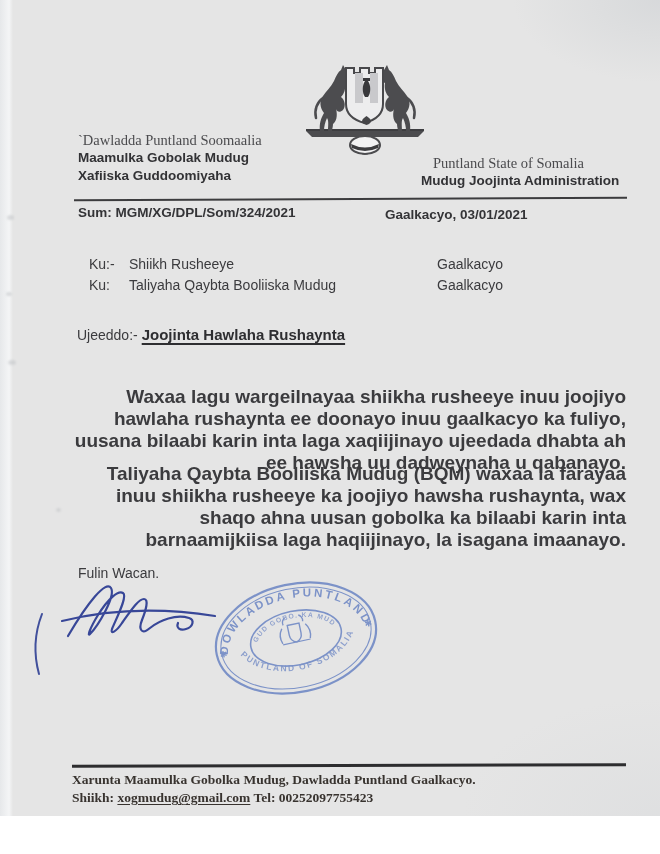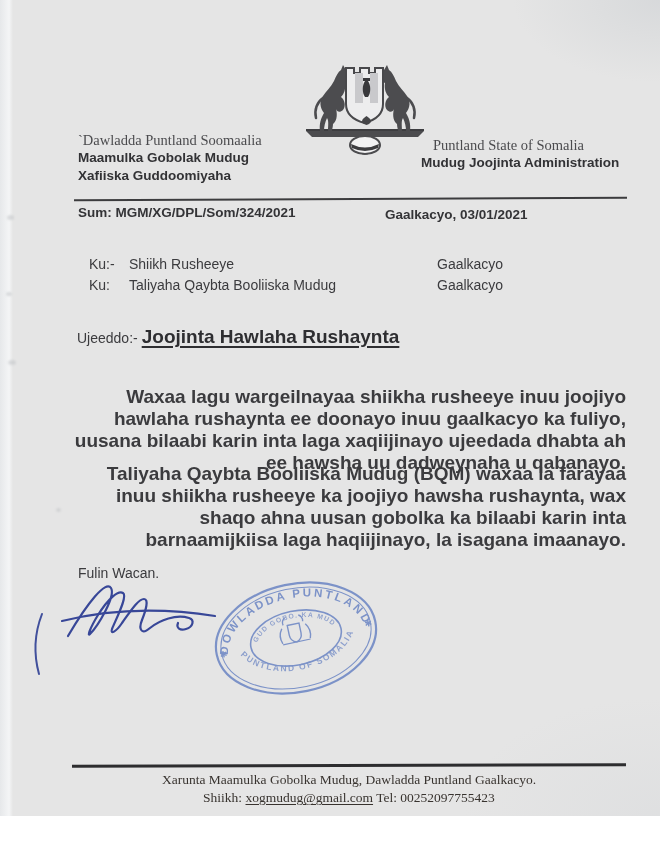--- a/index.html
+++ b/index.html
@@ -28,39 +28,39 @@
   .speck { position: absolute; background: #b9bcc0; border-radius: 50%; opacity: .45; filter: blur(1px); }
 
   .abs { position: absolute; }
   .serif { font-family: "Liberation Serif", serif; }
 
   .hdr-left { left: 78px; top: 131px; font-size: 14px; line-height: 18px; }
   .hdr-left .l1 { font-size: 14.5px; color: #4b4b4e; }
   .hdr-left .l2, .hdr-left .l3 { font-weight: 700; font-size: 13.5px; color: #323235; }
 
   .hdr-right { left: 421px; top: 136px; font-size: 14px; line-height: 18px; }
-  .hdr-right .l1 { font-size: 14.5px; color: #4b4b4e; padding-left: 12px; }
+  .hdr-right .l1 { font-size: 14.5px; color: #4b4b4e; padding-left: 12px; margin-top: 18px; }
   .hdr-right .l2, .hdr-right .l3 { font-weight: 700; font-size: 13.5px; color: #323235; }
 
   .rule-top {
     left: 74px; top: 198px; width: 553px; height: 2px;
     background: #3c3c3e; transform: rotate(-0.25deg);
   }
   .ref-num  { left: 78px;  top: 205px; font-size: 13.5px; font-weight: 700; color: #343437; }
   .ref-date { left: 385px; top: 207px; font-size: 13.5px; font-weight: 700; color: #343437; }
 
   .recips { left: 77px; top: 254px; font-size: 14px; line-height: 21px; color: #3b3b3e; }
   .recip-row { display: flex; }
   .recip-prefix { width: 40px; margin-left: 12px; }
   .recip-name { width: 308px; }
   .recip-loc { }
 
   .subject { left: 77px; top: 326px; font-size: 14px; color: #3b3b3e; }
   .subject .title {
-    font-weight: 700; font-size: 19px; color: #2e2e31;
+    font-weight: 700; font-size: 15px; color: #2e2e31;
     text-decoration: underline; text-underline-offset: 3px; text-decoration-thickness: 1.5px;
     margin-left: 4px;
   }
 
   .para { left: 74px; width: 552px; font-size: 19px; line-height: 22px; color: #3b3b3e; text-align: right; font-weight: bold; }
   .para1 { top: 386px; }
   .para2 { top: 463px; }
 
   .closing-sal { left: 78px; top: 565px; font-size: 14px; color: #3b3b3e; }
   .signer { left: 80px; top: 627px; font-size: 15px; font-style: italic; line-height: 21px; color: #39393c; z-index: 4; }
@@ -68,22 +68,22 @@
   .sig-svg { left: 52px; top: 568px; z-index: 5; }
   .penmark-svg { left: 26px; top: 608px; z-index: 5; }
   .stamp-svg { left: 210px; top: 578px; z-index: 2; }
   .emblem-svg { left: 299px; top: 56px; }
 
   .rule-bottom {
     left: 72px; top: 764px; width: 554px; height: 2.5px;
     background: #2d2d2f; transform: rotate(-0.15deg);
   }
   .footer {
-    left: 72px; top: 771px; width: 554px; text-align: center;
-    font-family: "Liberation Serif", serif; font-weight: 400;
+    left: 72px; top: 771px; width: 554px; text-align: left;
+    font-family: "Liberation Serif", serif; font-weight: 700;
     font-size: 13.5px; line-height: 18px; color: #38332f;
   }
   .footer .email { text-decoration: underline; text-underline-offset: 2px; }
 </style>
 </head>
 <body>
 
 <div class="page">
 
   <div class="edge-strip"></div>

